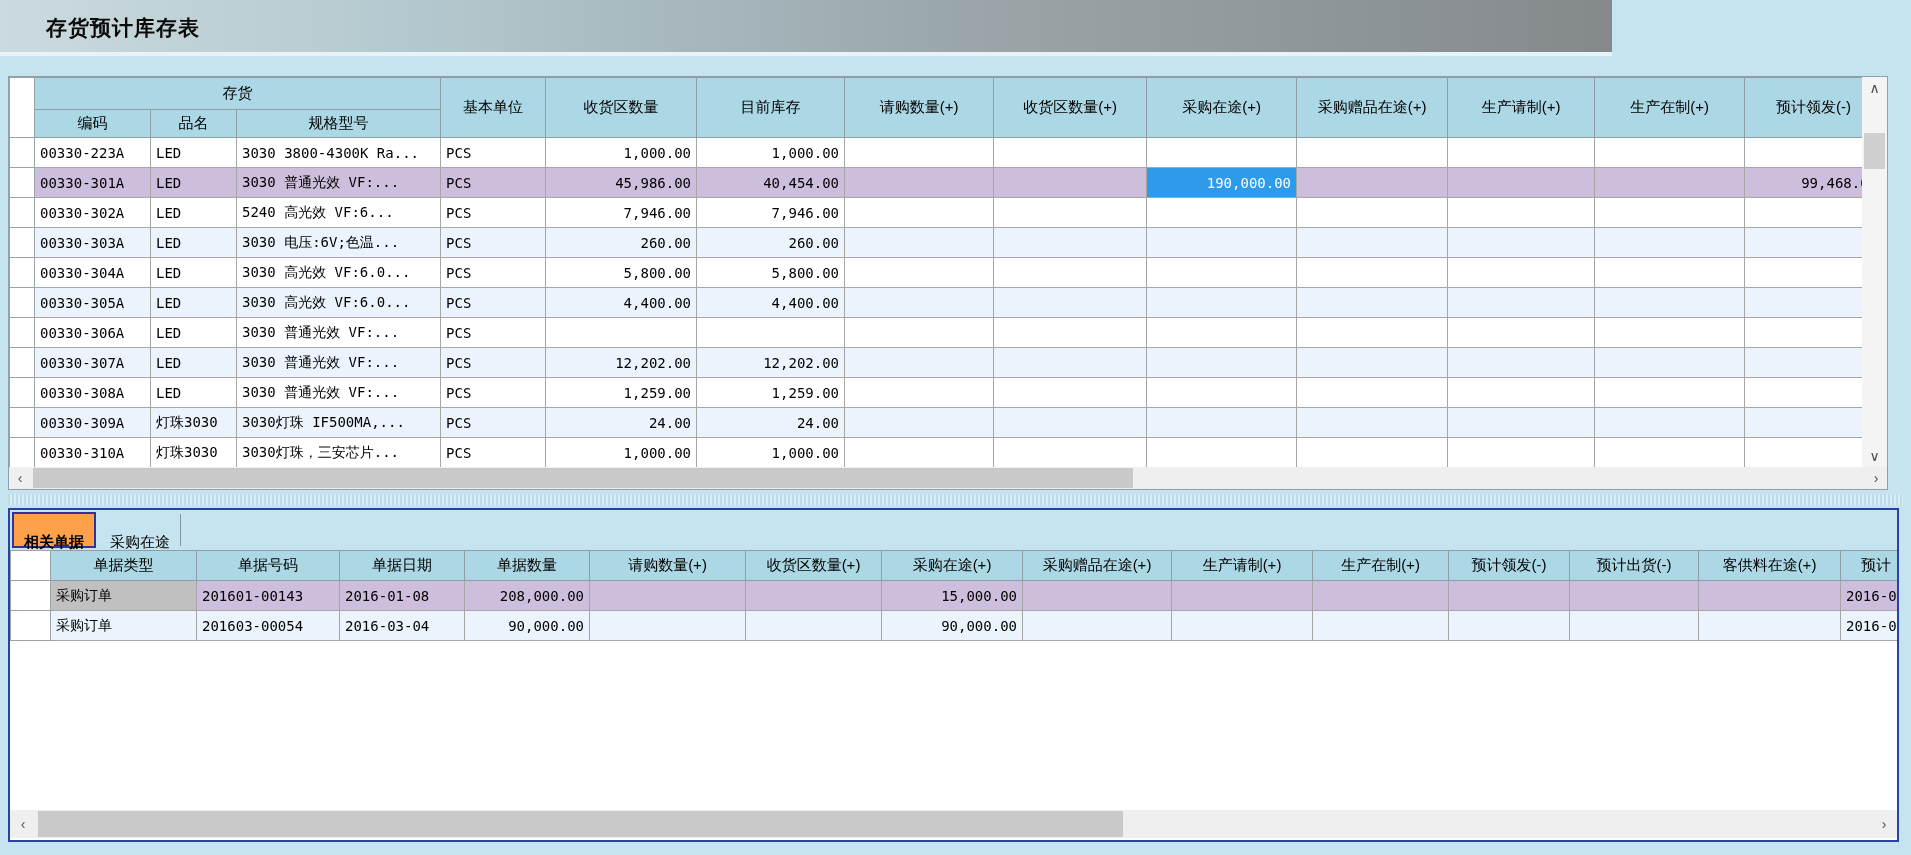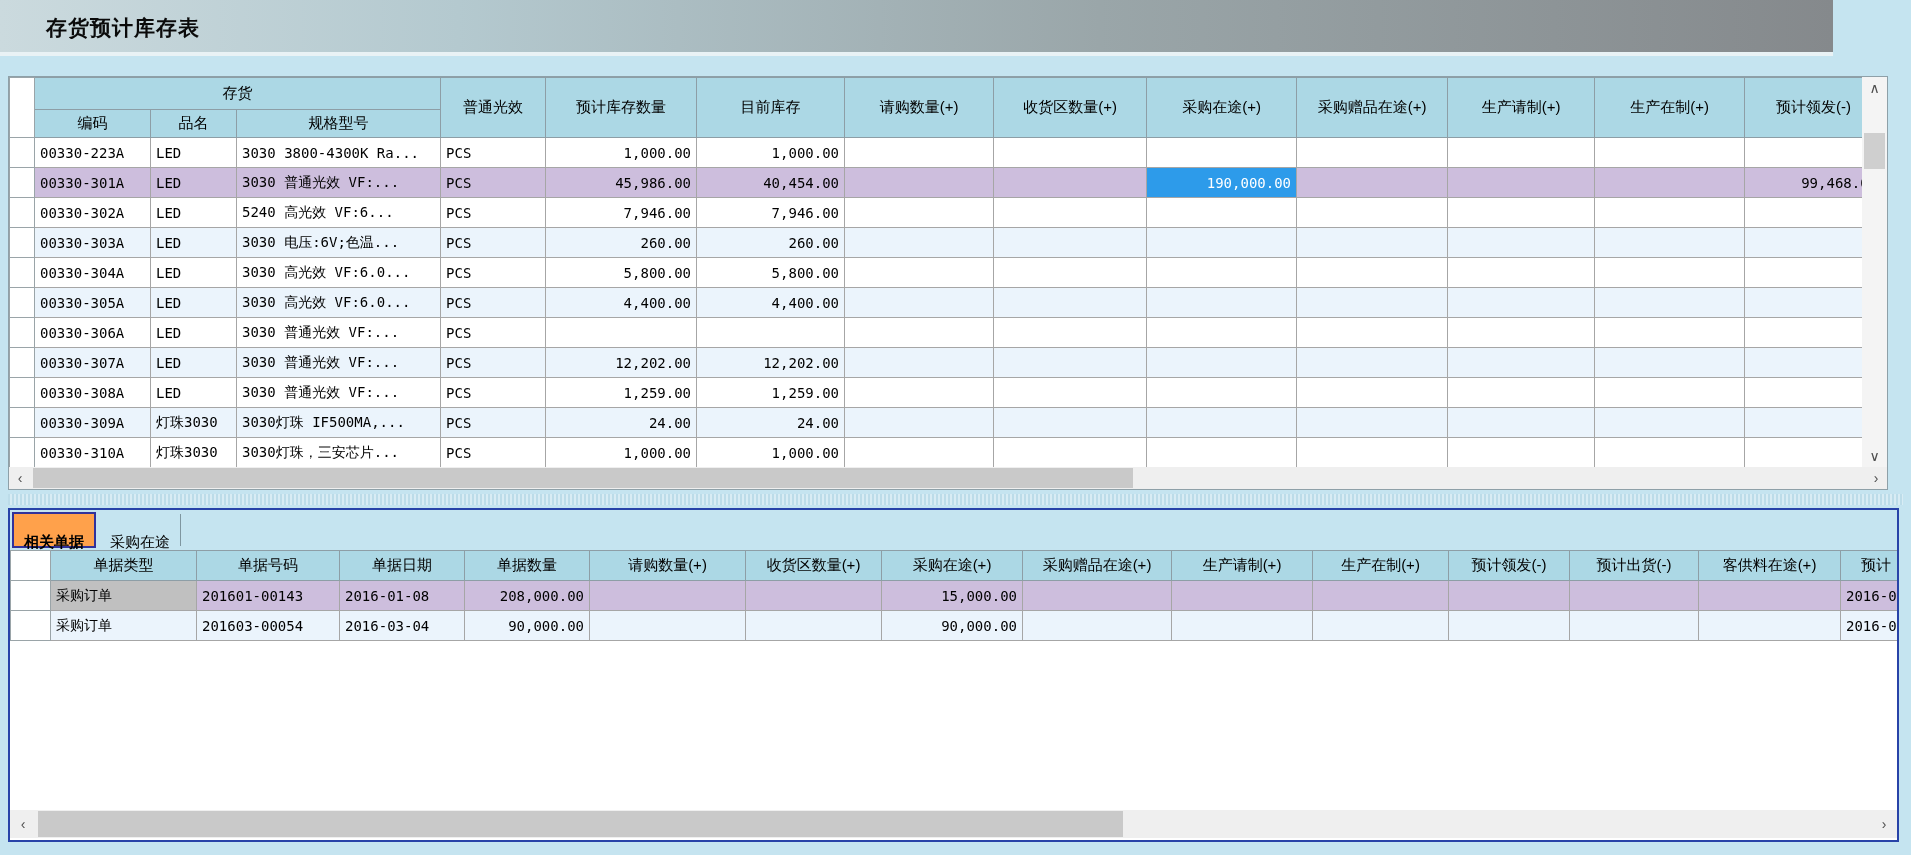--- a/index.html
+++ b/index.html
@@ -9,21 +9,21 @@
   }
   *{box-sizing:border-box;}
   html,body{margin:0;padding:0;}
   body{
     width:1911px;height:855px;position:relative;overflow:hidden;
     background:var(--page-bg);
     font-family:"Liberation Sans","DejaVu Sans",sans-serif;
   }
   
   .titlebar{
-    position:absolute;left:0;top:0;width:1833px;height:56px;
+    position:absolute;left:0;top:0;width:1612px;height:56px;
     background:linear-gradient(90deg,#cbdade 0%,#b4c9cf 25%,#9aa6a9 60%,#85898c 100%);
     border-bottom:4px solid #e9f2f5;
   }
   .titlebar .title{
     position:absolute;left:46px;top:14px;font-size:21px;font-weight:bold;color:#0a0a0a;
     letter-spacing:1px;
   }
   
   table.grid{border-collapse:collapse;table-layout:fixed;background:#fff;
     font-family:"DejaVu Sans Mono","Liberation Mono",monospace;font-size:14px;color:#000;}
@@ -106,22 +106,22 @@
           <col style="width: 150px;">
           <col style="width: 151px;">
           <col style="width: 147px;">
           <col style="width: 150px;">
           <col style="width: 138px;">
         </colgroup>
       <thead id="top-thead">
           <tr class="h1">
             <th class="ind" rowspan="2"></th>
             <th colspan="3">存货</th>
-            <th rowspan="2">普通光效</th>
-            <th rowspan="2">预计库存数量</th>
+            <th rowspan="2">基本单位</th>
+            <th rowspan="2">收货区数量</th>
             <th rowspan="2">目前库存</th>
             <th rowspan="2">请购数量(+)</th>
             <th rowspan="2">收货区数量(+)</th>
             <th rowspan="2">采购在途(+)</th>
             <th rowspan="2">采购赠品在途(+)</th>
             <th rowspan="2">生产请制(+)</th>
             <th rowspan="2">生产在制(+)</th>
             <th rowspan="2">预计领发(-)</th>
           </tr>
           <tr class="h2">

